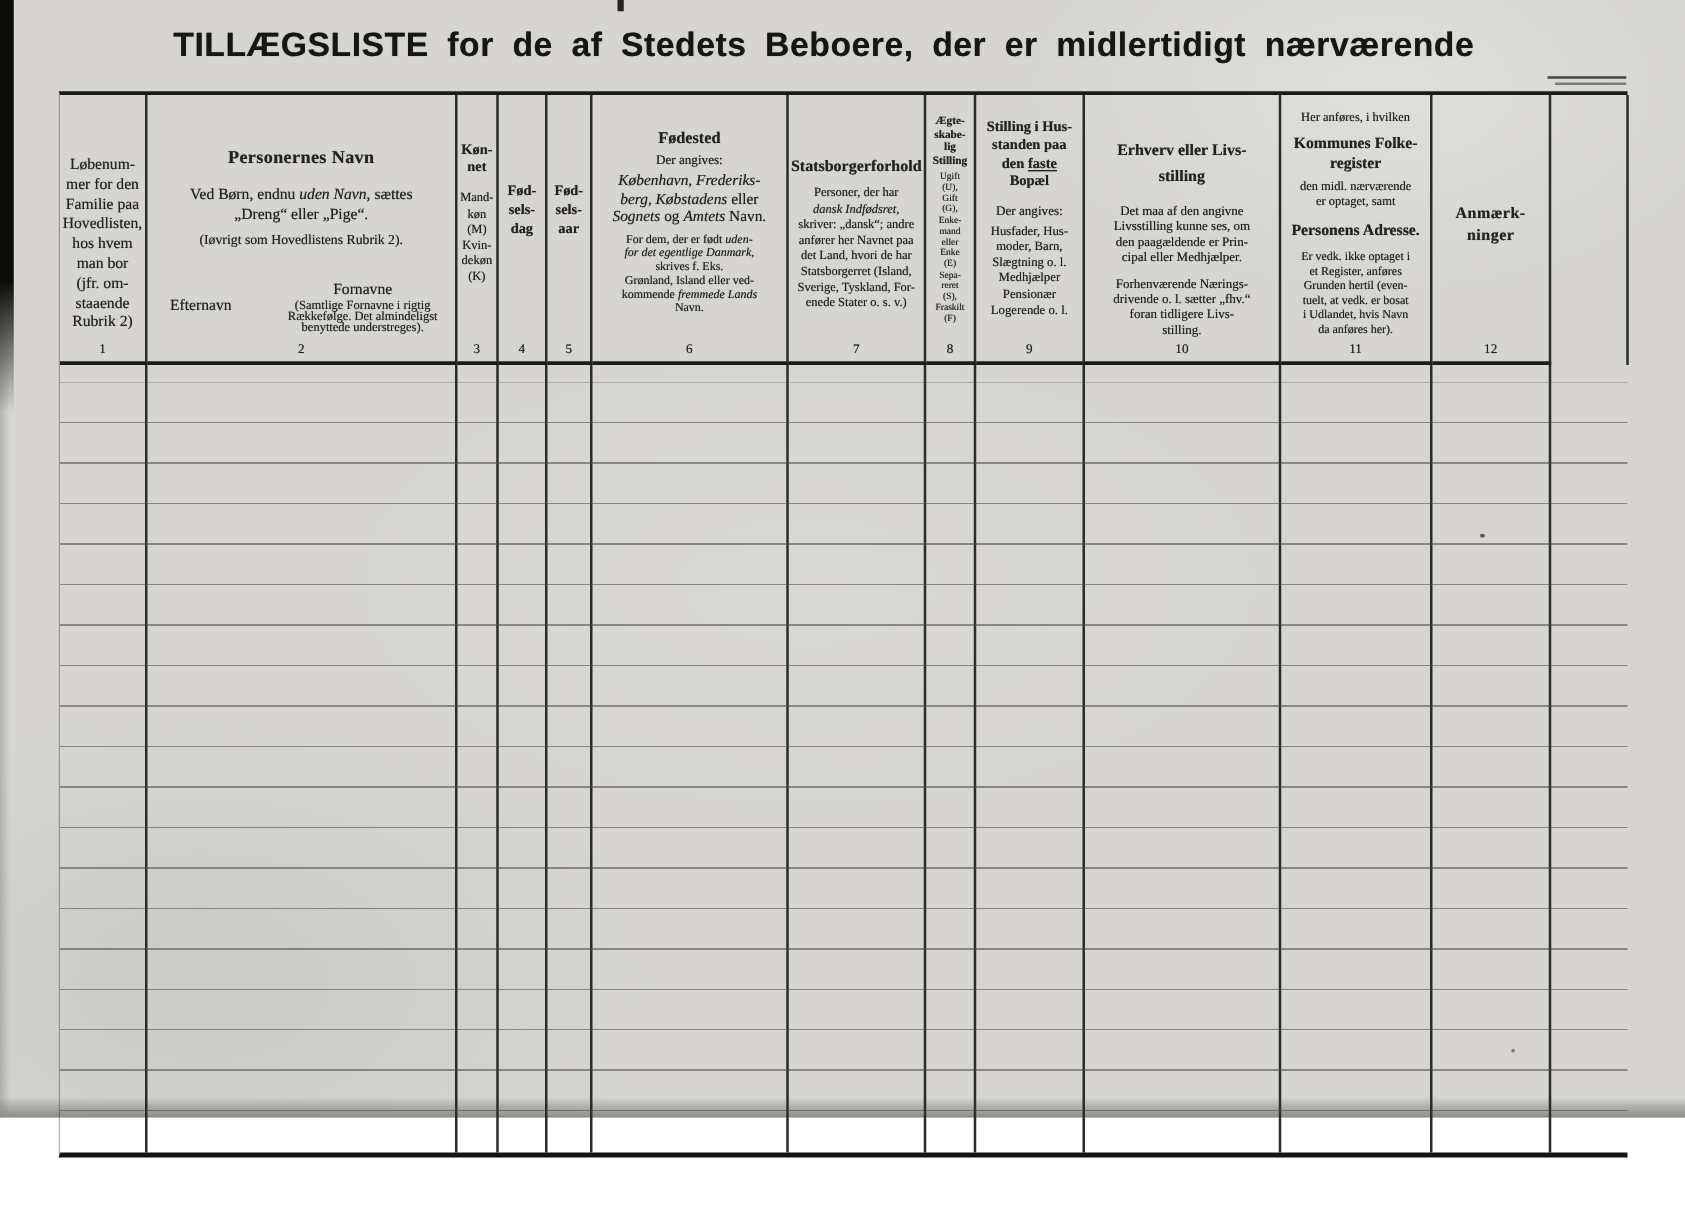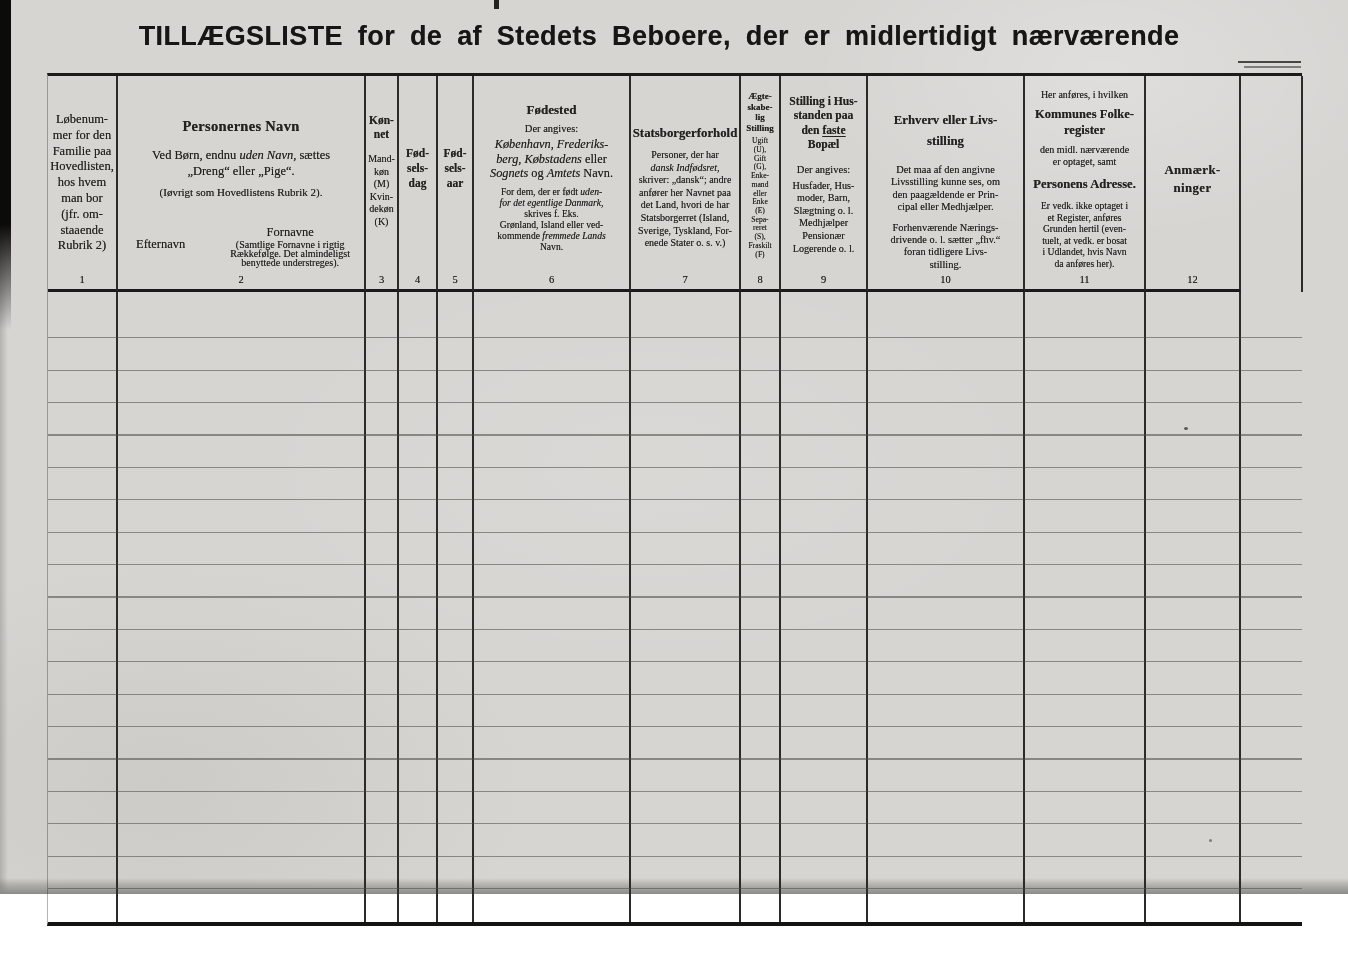--- a/index.html
+++ b/index.html
@@ -59,21 +59,21 @@
   .rowlines{
     position:absolute; left:0; right:0; top:230px; height:584px; pointer-events:none;
     background:repeating-linear-gradient(to bottom, transparent 0 31.2px, rgba(72,71,66,0.55) 31.2px 32.4px);
   }
   .num{ position:absolute; bottom:4px; left:0; right:0; text-align:center; font-size:10.5px; color:#21201d; }
   .pre{ white-space:pre-line; }
   .it{ font-style:italic; }
   .u{ text-decoration:underline; text-underline-offset:2px; }
 
   
-  .c1 .txt{ margin-top:36px; font-size:12.5px; line-height:15.8px; }
+  .c1 .txt{ margin-top:48px; font-size:12.5px; line-height:15.8px; }
   .c2 .h{ margin-top:42px; font-size:14.5px; font-weight:bold; letter-spacing:0.3px; }
   .c2 .s1{ margin-top:12px; font-size:12.5px; line-height:16px; }
   .c2 .s2{ margin-top:7px; font-size:11px; }
   .c2 .names{ margin-top:24px; width:100%; display:flex; align-items:center; }
   .c2 .efternavn{ font-size:12.5px; margin-left:18px; }
   .c2 .fornavne-blk{ margin-left:auto; margin-right:14px; text-align:center; }
   .c2 .fornavne{ font-size:12.5px; }
   .c2 .fnote{ font-size:10px; line-height:9px; }
   .c3 .h{ margin-top:38px; font-size:11.5px; font-weight:bold; line-height:13.5px; }
   .c3 .txt{ margin-top:12px; font-size:10px; line-height:12.6px;text-align:center; }

